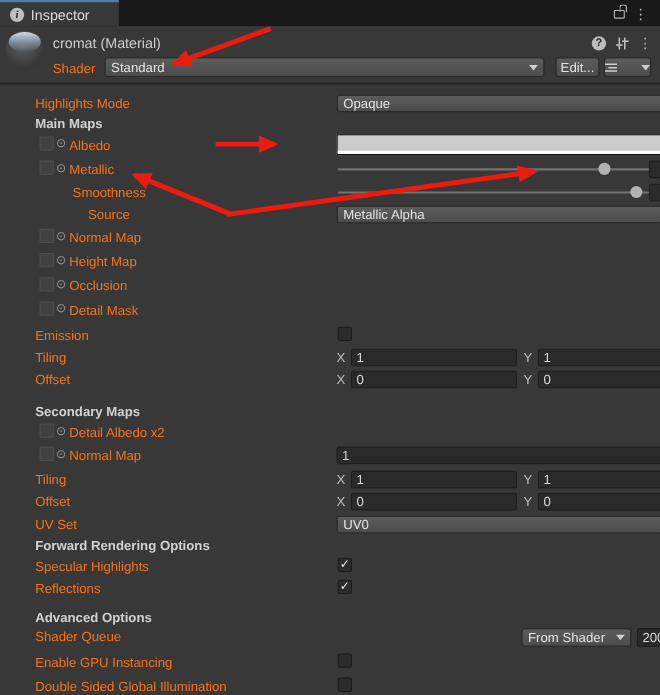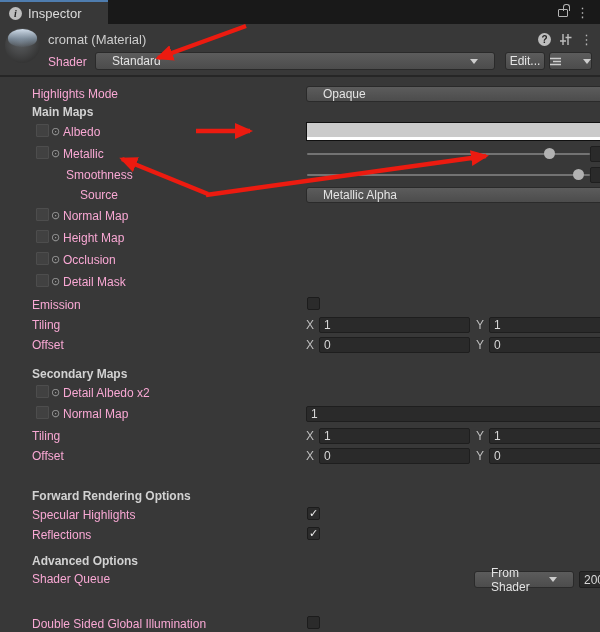--- a/index.html
+++ b/index.html
@@ -27,25 +27,25 @@
   .header { position:absolute; top:24px; left:0; right:0; height:51px; background:#383838;
             border-bottom:2px solid #262626; }
   .sphere { position:absolute; left:5px; top:4px; width:35px; height:35px; border-radius:50%;
             background:radial-gradient(circle at 45% 40%, #5a5d60 0%, #474849 40%, #353535 72%, #2c2c2c 100%); }
   .sphere::before { content:""; position:absolute; left:8%; top:3%; width:84%; height:52%;
             border-radius:50% 50% 46% 46%;
             background:linear-gradient(180deg, rgba(215,228,242,0.95) 0%, rgba(160,185,210,0.55) 55%, rgba(120,140,165,0.08) 100%); }
   .title { position:absolute; left:48px; top:8px; font-size:13px; color:#cdcdcd; }
   .hicons { position:absolute; right:7px; top:9px; display:flex; align-items:center; gap:8px; }
 
-  .lbl { position:absolute; color:#f9a8d4; line-height:16px; white-space:nowrap; }
+  .lbl { position:absolute; color:#f97316; line-height:16px; white-space:nowrap; }
   .sect { font-weight:bold; color:#d2d2d2; }
 
   .dropdown { position:absolute; background:linear-gradient(#5c5c5c,#4c4c4c); border:1px solid #2a2a2a;
-              border-radius:3px; display:flex; align-items:center; color:#e4e4e4; padding:0 16px;
+              border-radius:3px; display:flex; align-items:center; color:#e4e4e4; padding:0 5px;
               box-sizing:border-box; height:16px; }
   .caret { margin-left:auto; width:0; height:0; border-left:4px solid transparent;
            border-right:4px solid transparent; border-top:5px solid #cdcdcd; }
   .btn { position:absolute; background:linear-gradient(#5c5c5c,#4c4c4c); border:1px solid #2a2a2a;
          border-radius:3px; color:#e4e4e4; display:flex; align-items:center; justify-content:center;
          box-sizing:border-box; gap:4px; }
 
   
   .r { position:absolute; left:0; right:0; height:16px; }
   .lx32 { left:32px; } .lx63 { left:63px; } .lx66 { left:66px; } .lx80 { left:80px; }
@@ -257,20 +257,29 @@
   <div class="r" style="top:448px">
     <span class="lbl lx32">Offset</span>
     <div class="ctrl">
       <span class="xyl" style="left:0">X</span>
       <input class="field" style="left: 13px; width: 151px;" value="0">
       <span class="xyl" style="left:170px">Y</span>
       <input class="field" style="left: 183px; width: 152px;" value="0">
     </div>
   </div>
 
+  <div class="r" style="top:469px">
+    <span class="lbl lx32">UV Set</span>
+    <div class="ctrl">
+      <div class="dropdown" style="left:0;right:0">
+        <span>UV0</span>
+        <span class="caret"></span>
+      </div>
+    </div>
+  </div>
 
   <div class="r" style="top:488px">
     <span class="lbl lx32 sect">Forward Rendering Options</span>
   </div>
 
   <div class="r" style="top:507px">
     <span class="lbl lx32">Specular Highlights</span>
     <div class="ctrl">
       <span class="checkbox">✓</span>
     </div>
@@ -291,20 +300,26 @@
     <span class="lbl lx32">Shader Queue</span>
     <div class="ctrl">
       <div class="dropdown" style="left:168px;width:100px;height:17px">
         <span>From Shader</span>
         <span class="caret"></span>
       </div>
       <input class="field" style="left: 273px; width: 62px; height: 17px;" value="2000">
     </div>
   </div>
 
+  <div class="r" style="top:594px">
+    <span class="lbl lx32">Enable GPU Instancing</span>
+    <div class="ctrl">
+      <span class="checkbox"></span>
+    </div>
+  </div>
 
   <div class="r" style="top:616px">
     <span class="lbl lx32">Double Sided Global Illumination</span>
     <div class="ctrl">
       <span class="checkbox"></span>
     </div>
   </div>
 
   <svg class="arrows" width="600" height="632" viewBox="0 0 600 632">
     <defs>

